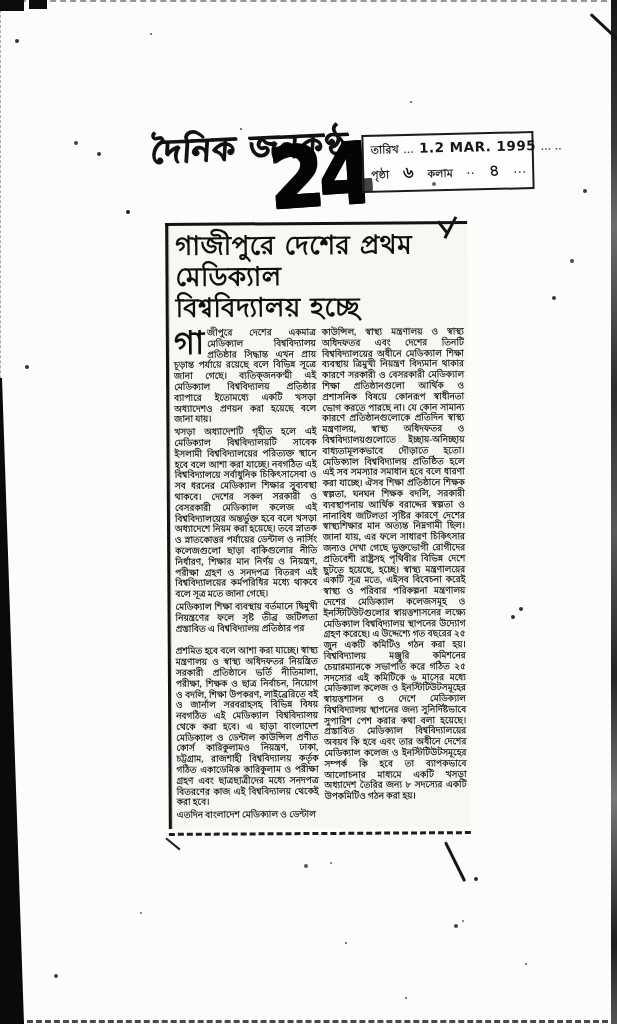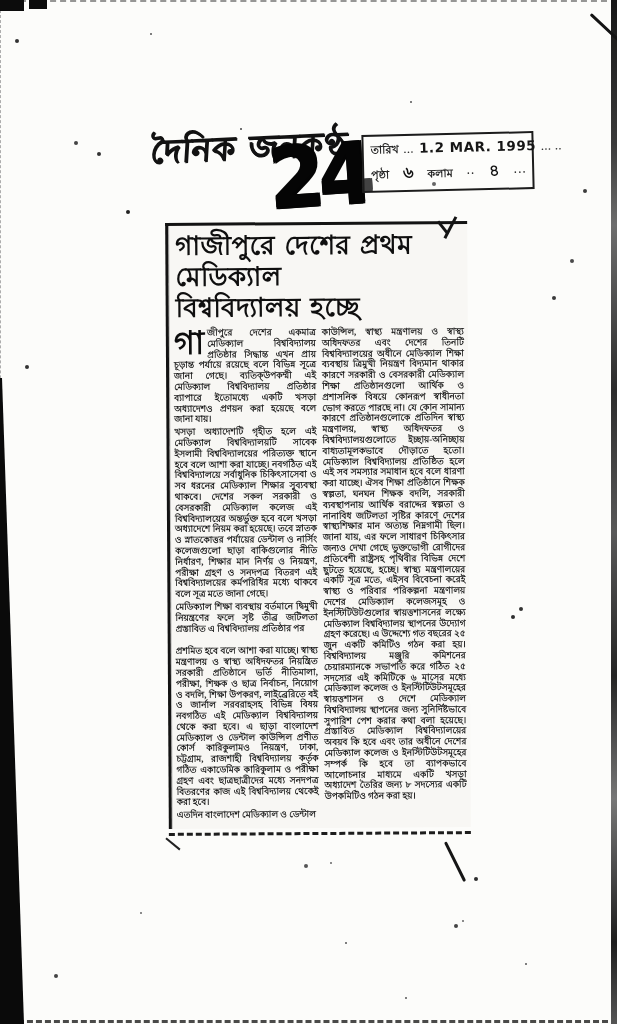--- a/index.html
+++ b/index.html
@@ -129,21 +129,21 @@
     <div class="tail2"></div>
     <div class="clip-bottom"></div>
 
     <div class="headline">
       <span class="hl1">গাজীপুরে দেশের প্রথম মেডিক্যাল</span>
       <span class="hl2">বিশ্ববিদ্যালয় হচ্ছে</span>
     </div>
 
     <div class="columns">
       <div class="col">
-        <p><span class="dropcap">গা</span><span>জীপুরে দেশের একমাত্র মেডিক্যাল বিশ্ববিদ্যালয় প্রতিষ্ঠার সিদ্ধান্ত এখন প্রায় চূড়ান্ত পর্যায়ে রয়েছে বলে বিভিন্ন সূত্রে জানা গেছে। ব্যতিক্উপকম্মী এই মেডিক্যাল বিশ্ববিদ্যালয় প্রতিষ্ঠার ব্যাপারে ইতোমধ্যে একটি খসড়া অধ্যাদেশও প্রণয়ন করা হয়েছে বলে জানা যায়।</span></p>
+        <p><span class="dropcap">গা</span><span>জীপুরে দেশের একমাত্র মেডিক্যাল বিশ্ববিদ্যালয় প্রতিষ্ঠার সিদ্ধান্ত এখন প্রায় চূড়ান্ত পর্যায়ে রয়েছে বলে বিভিন্ন সূত্রে জানা গেছে। ব্যতিক্জনকণ্মী এই মেডিক্যাল বিশ্ববিদ্যালয় প্রতিষ্ঠার ব্যাপারে ইতোমধ্যে একটি খসড়া অধ্যাদেশও প্রণয়ন করা হয়েছে বলে জানা যায়।</span></p>
         <p>খসড়া অধ্যাদেশটি গৃহীত হলে এই মেডিক্যাল বিশ্ববিদ্যালয়টি সাবেক ইসলামী বিশ্ববিদ্যালয়ের পরিত্যক্ত স্থানে হবে বলে আশা করা যাচ্ছে। নবগঠিত এই বিশ্ববিদ্যালয়ে সর্বাধুনিক চিকিৎসাসেবা ও সব ধরনের মেডিক্যাল শিক্ষার সুব্যবস্থা থাকবে। দেশের সকল সরকারী ও বেসরকারী মেডিক্যাল কলেজ এই বিশ্ববিদ্যালয়ের অন্তর্ভুক্ত হবে বলে খসড়া অধ্যাদেশে নিয়ম করা হয়েছে। তবে স্নাতক ও স্নাতকোত্তর পর্যায়ের ডেন্টাল ও নার্সিং কলেজগুলো ছাড়া বাকিগুলোর নীতি নির্ধারণ, শিক্ষার মান নির্ণয় ও নিয়ন্ত্রণ, পরীক্ষা গ্রহণ ও সনদপত্র বিতরণ এই বিশ্ববিদ্যালয়ের কর্মপরিধির মধ্যে থাকবে বলে সূত্র মতে জানা গেছে।</p>
         <p class="gap-after">মেডিক্যাল শিক্ষা ব্যবস্থায় বর্তমানে দ্বিমুখী নিয়ন্ত্রণের ফলে সৃষ্ট তীব্র জটিলতা প্রস্তাবিত এ বিশ্ববিদ্যালয় প্রতিষ্ঠার পর</p>
         <p>প্রশমিত হবে বলে আশা করা যাচ্ছে। স্বাস্থ্য মন্ত্রণালয় ও স্বাস্থ্য অধিদফতর নিয়ন্ত্রিত সরকারী প্রতিষ্ঠানে ভর্তি নীতিমালা, পরীক্ষা, শিক্ষক ও ছাত্র নির্বাচন, নিয়োগ ও বদলি, শিক্ষা উপকরণ, লাইব্রেরিতে বই ও জার্নাল সরবরাহসহ বিভিন্ন বিষয় নবগঠিত এই মেডিক্যাল বিশ্ববিদ্যালয় থেকে করা হবে। এ ছাড়া বাংলাদেশ মেডিক্যাল ও ডেন্টাল কাউন্সিল প্রণীত কোর্স কারিকুলামও নিয়ন্ত্রণ, ঢাকা, চট্টগ্রাম, রাজশাহী বিশ্ববিদ্যালয় কর্তৃক গঠিত একাডেমিক কারিকুলাম ও পরীক্ষা গ্রহণ এবং ছাত্রছাত্রীদের মধ্যে সনদপত্র বিতরণের কাজ এই বিশ্ববিদ্যালয় থেকেই করা হবে।</p>
         <p>এতদিন বাংলাদেশ মেডিক্যাল ও ডেন্টাল</p>
       </div>
       <div class="col">
         <p>কাউন্সিল, স্বাস্থ্য মন্ত্রণালয় ও স্বাস্থ্য অধিদফতর এবং দেশের তিনটি বিশ্ববিদ্যালয়ের অধীনে মেডিক্যাল শিক্ষা ব্যবস্থায় ত্রিমুখী নিয়ন্ত্রণ বিদ্যমান থাকার কারণে সরকারী ও বেসরকারী মেডিক্যাল শিক্ষা প্রতিষ্ঠানগুলো আর্থিক ও প্রশাসনিক বিষয়ে কোনরূপ স্বাধীনতা ভোগ করতে পারছে না। যে কোন সামান্য কারণে প্রতিষ্ঠানগুলোকে প্রতিদিন স্বাস্থ্য মন্ত্রণালয়, স্বাস্থ্য অধিদফতর ও বিশ্ববিদ্যালয়গুলোতে ইচ্ছায়-অনিচ্ছায় বাধ্যতামূলকভাবে দৌড়াতে হতো। মেডিক্যাল বিশ্ববিদ্যালয় প্রতিষ্ঠিত হলে এই সব সমস্যার সমাধান হবে বলে ধারণা করা যাচ্ছে। ঐসব শিক্ষা প্রতিষ্ঠানে শিক্ষক স্বল্পতা, ঘনঘন শিক্ষক বদলি, সরকারী ব্যবস্থাপনায় আর্থিক বরাদ্দের স্বল্পতা ও নানাবিধ জটিলতা সৃষ্টির কারণে দেশের স্বাস্থ্যশিক্ষার মান অত্যন্ত নিম্নগামী ছিল। জানা যায়, এর ফলে সাধারণ চিকিৎসার জন্যও দেখা গেছে ভুক্তভোগী রোগীদের প্রতিবেশী রাষ্ট্রসহ পৃথিবীর বিভিন্ন দেশে ছুটতে হয়েছে, হচ্ছে। স্বাস্থ্য মন্ত্রণালয়ের একটি সূত্র মতে, এইসব বিবেচনা করেই স্বাস্থ্য ও পরিবার পরিকল্পনা মন্ত্রণালয় দেশের মেডিক্যাল কলেজসমূহ ও ইনস্টিটিউটগুলোর স্বায়ত্তশাসনের লক্ষ্যে মেডিক্যাল বিশ্ববিদ্যালয় স্থাপনের উদ্যোগ গ্রহণ করেছে। এ উদ্দেশ্যে গত বছরের ২৫ জুন একটি কমিটিও গঠন করা হয়। বিশ্ববিদ্যালয় মঞ্জুরি কমিশনের চেয়ারম্যানকে সভাপতি করে গঠিত ২৫ সদস্যের এই কমিটিকে ৬ মাসের মধ্যে মেডিক্যাল কলেজ ও ইনস্টিটিউটসমূহের স্বায়ত্তশাসন ও দেশে মেডিক্যাল বিশ্ববিদ্যালয় স্থাপনের জন্য সুনির্দিষ্টভাবে সুপারিশ পেশ করার কথা বলা হয়েছে। প্রস্তাবিত মেডিক্যাল বিশ্ববিদ্যালয়ের অবয়ব কি হবে এবং তার অধীনে দেশের মেডিক্যাল কলেজ ও ইনস্টিটিউটসমূহের সম্পর্ক কি হবে তা ব্যাপকভাবে আলোচনার মাধ্যমে একটি খসড়া অধ্যাদেশ তৈরির জন্য ৮ সদস্যের একটি উপকমিটিও গঠন করা হয়।</p>
       </div>
     </div>
   </div>

